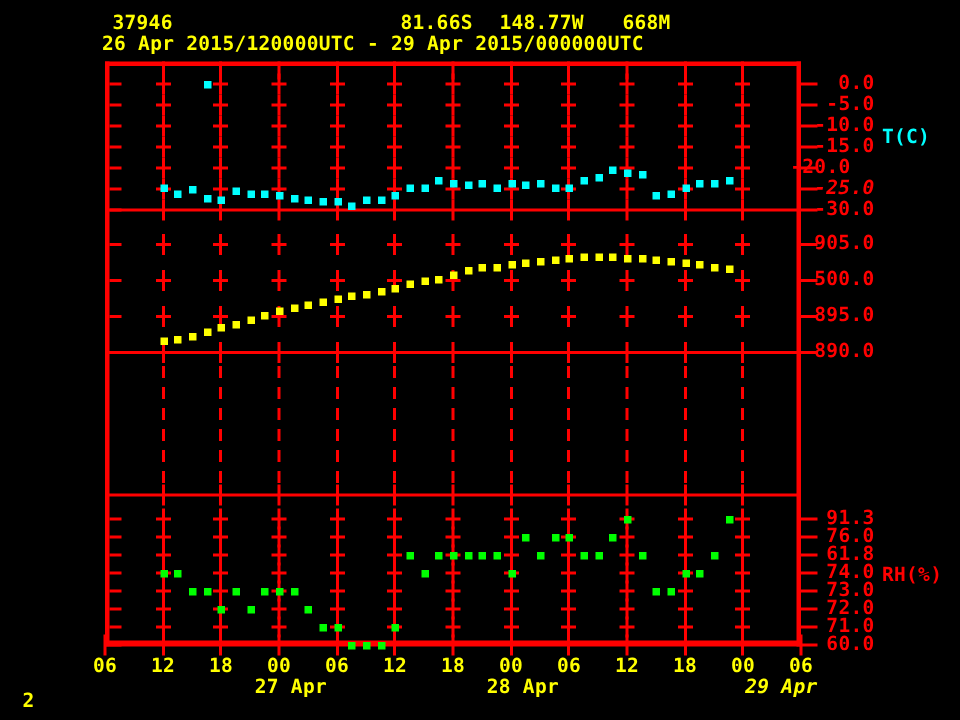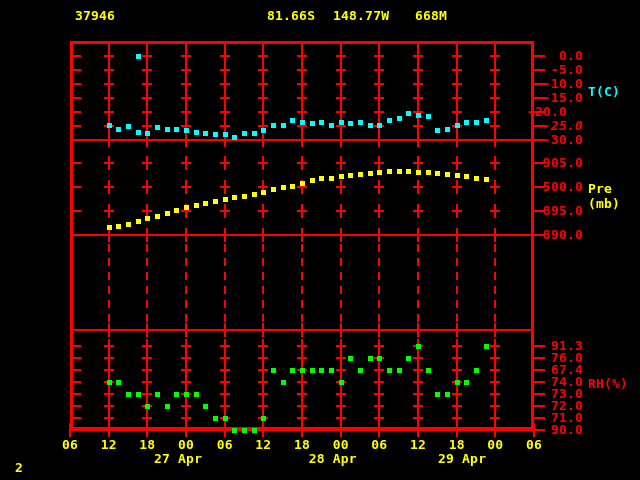--- a/index.html
+++ b/index.html
@@ -15,43 +15,43 @@
   .gridstub{position:absolute;background:#ff0000;width:2px;}
   .cross{position:absolute;width:10px;height:14px;
     background:
       linear-gradient(#ff0000,#ff0000) center/2px 100% no-repeat,
       linear-gradient(#ff0000,#ff0000) center/100% 2px no-repeat;}
   .dashcol{position:absolute;width:2px;
     background:repeating-linear-gradient(180deg,#ff0000 0 8px,transparent 8px 14px);}
   .tick{position:absolute;background:#ff0000;height:2px;}
   .ylabel{position:absolute;width:60px;height:12px;line-height:12px;text-align:right;color:#ff0000;}
   .xlabel{position:absolute;width:30px;height:13px;line-height:13px;text-align:center;color:#ffff00;}
-  .datelabel{position:absolute;width:64px;height:13px;line-height:13px;text-align:left;color:#ffff00;}
+  .datelabel{position:absolute;width:64px;height:13px;line-height:13px;text-align:right;color:#ffff00;}
   .pt{position:absolute;width:5px;height:5px;}
 </style>
 </head>
 <body>
 
 <div id="canvas">
 
   <div class="abs yellow" style="left:75px;top:8px;">37946</div>
   <div class="abs yellow" style="left:267px;top:8px;">81.66S</div>
   <div class="abs yellow" style="left:333px;top:8px;">148.77W</div>
   <div class="abs yellow" style="left:415px;top:8px;">668M</div>
+  <div class="abs yellow" style="left:68px;top:22px;">26 Apr 2015/120000UTC - 29 Apr 2015/000000UTC</div>
 
   <div class="hline" style="left:70px;top:41px;width:464px;height:3px;"></div>
   <div class="hline" style="left:70px;top:427px;width:464px;height:4px;"></div>
   <div class="vline" style="left:70px;top:41px;height:390px;"></div>
   <div class="vline" style="left:531px;top:41px;height:390px;"></div>
   <div class="hline" style="left:70px;top:139px;width:464px;"></div>
   <div class="hline" style="left:70px;top:234px;width:464px;"></div>
   <div class="hline" style="left:70px;top:329px;width:464px;"></div>
 
   <div class="abs cyan" style="left:588px;top:84px;">T(C)</div>
-  <div class="abs yellow" style="left:588px;top:181px;">Pre (mb)</div>
   <div class="abs red" style="left:588px;top:376px;">RH(%)</div>
 
   <div class="abs yellow" style="left:15px;top:460px;">2</div>
 
   <div id="gen">
       <div class="gridstub" style="left:69px;top:423px;height:14px;"></div>
       <div class="xlabel" style="left:55px;top:438px;">06</div>
       <div class="gridstub" style="left:107.66666666666666px;top:41px;height:12px;"></div>
       <div class="gridstub" style="left:107.66666666666666px;top:133px;height:14px;"></div>
       <div class="gridstub" style="left:107.66666666666666px;top:228px;height:14px;"></div>
@@ -302,21 +302,21 @@
       <div class="cross" style="left:490.3333333333333px;top:375px;"></div>
       <div class="cross" style="left:490.3333333333333px;top:387px;"></div>
       <div class="cross" style="left:490.3333333333333px;top:399px;"></div>
       <div class="cross" style="left:490.3333333333333px;top:411px;"></div>
       <div class="gridstub" style="left:494.3333333333333px;top:423px;height:14px;"></div>
       <div class="xlabel" style="left:480.3333333333333px;top:438px;">00</div>
       <div class="gridstub" style="left:533px;top:423px;height:14px;"></div>
       <div class="xlabel" style="left:519px;top:438px;">06</div>
       <div class="datelabel" style="left:154px;top:452px;">27 Apr</div>
       <div class="datelabel" style="left:308.6666666666667px;top:452px;">28 Apr</div>
-      <div class="datelabel" style="left:438px;top:452px;">29 Apr</div>
+      <div class="datelabel" style="left:481px;top:452px;font-style:italic;">29 Apr</div>
       <div class="tick" style="left:534px;top:55px;width:11px;"></div>
       <div class="tick" style="left:73px;top:55px;width:8px;"></div>
       <div class="ylabel" style="left:523px;top:50px;">0.0</div>
       <div class="tick" style="left:534px;top:69px;width:11px;"></div>
       <div class="tick" style="left:73px;top:69px;width:8px;"></div>
       <div class="ylabel" style="left:523px;top:64px;">-5.0</div>
       <div class="tick" style="left:534px;top:83px;width:11px;"></div>
       <div class="tick" style="left:73px;top:83px;width:8px;"></div>
       <div class="ylabel" style="left:523px;top:78px;">-10.0</div>
       <div class="tick" style="left:534px;top:97px;width:11px;"></div>
@@ -344,36 +344,36 @@
       <div class="tick" style="left:73px;top:234px;width:8px;"></div>
       <div class="ylabel" style="left:523px;top:229px;">890.0</div>
       <div class="tick" style="left:534px;top:345px;width:11px;"></div>
       <div class="tick" style="left:73px;top:345px;width:8px;"></div>
       <div class="ylabel" style="left:523px;top:340px;">91.3</div>
       <div class="tick" style="left:534px;top:357px;width:11px;"></div>
       <div class="tick" style="left:73px;top:357px;width:8px;"></div>
       <div class="ylabel" style="left:523px;top:352px;">76.0</div>
       <div class="tick" style="left:534px;top:369px;width:11px;"></div>
       <div class="tick" style="left:73px;top:369px;width:8px;"></div>
-      <div class="ylabel" style="left:523px;top:364px;">67.4</div>
+      <div class="ylabel" style="left:523px;top:364px;">61.8</div>
       <div class="tick" style="left:534px;top:381px;width:11px;"></div>
       <div class="tick" style="left:73px;top:381px;width:8px;"></div>
       <div class="ylabel" style="left:523px;top:376px;">74.0</div>
       <div class="tick" style="left:534px;top:393px;width:11px;"></div>
       <div class="tick" style="left:73px;top:393px;width:8px;"></div>
       <div class="ylabel" style="left:523px;top:388px;">73.0</div>
       <div class="tick" style="left:534px;top:405px;width:11px;"></div>
       <div class="tick" style="left:73px;top:405px;width:8px;"></div>
       <div class="ylabel" style="left:523px;top:400px;">72.0</div>
       <div class="tick" style="left:534px;top:417px;width:11px;"></div>
       <div class="tick" style="left:73px;top:417px;width:8px;"></div>
       <div class="ylabel" style="left:523px;top:412px;">71.0</div>
       <div class="tick" style="left:534px;top:429px;width:11px;"></div>
       <div class="tick" style="left:73px;top:429px;width:8px;"></div>
-      <div class="ylabel" style="left:523px;top:424px;">90.0</div>
+      <div class="ylabel" style="left:523px;top:424px;">60.0</div>
       <div class="pt" style="left:106.66666666666666px;top:122.6px;background:#00ffff;"></div>
       <div class="pt" style="left:116.33333333333334px;top:126.80000000000001px;background:#00ffff;"></div>
       <div class="pt" style="left:126px;top:124px;background:#00ffff;"></div>
       <div class="pt" style="left:135.66666666666669px;top:129.6px;background:#00ffff;"></div>
       <div class="pt" style="left:145.33333333333331px;top:131px;background:#00ffff;"></div>
       <div class="pt" style="left:155px;top:125.39999999999999px;background:#00ffff;"></div>
       <div class="pt" style="left:164.66666666666669px;top:126.80000000000001px;background:#00ffff;"></div>
       <div class="pt" style="left:174.33333333333331px;top:126.80000000000001px;background:#00ffff;"></div>
       <div class="pt" style="left:184px;top:128.2px;background:#00ffff;"></div>
       <div class="pt" style="left:193.66666666666666px;top:129.6px;background:#00ffff;"></div>

